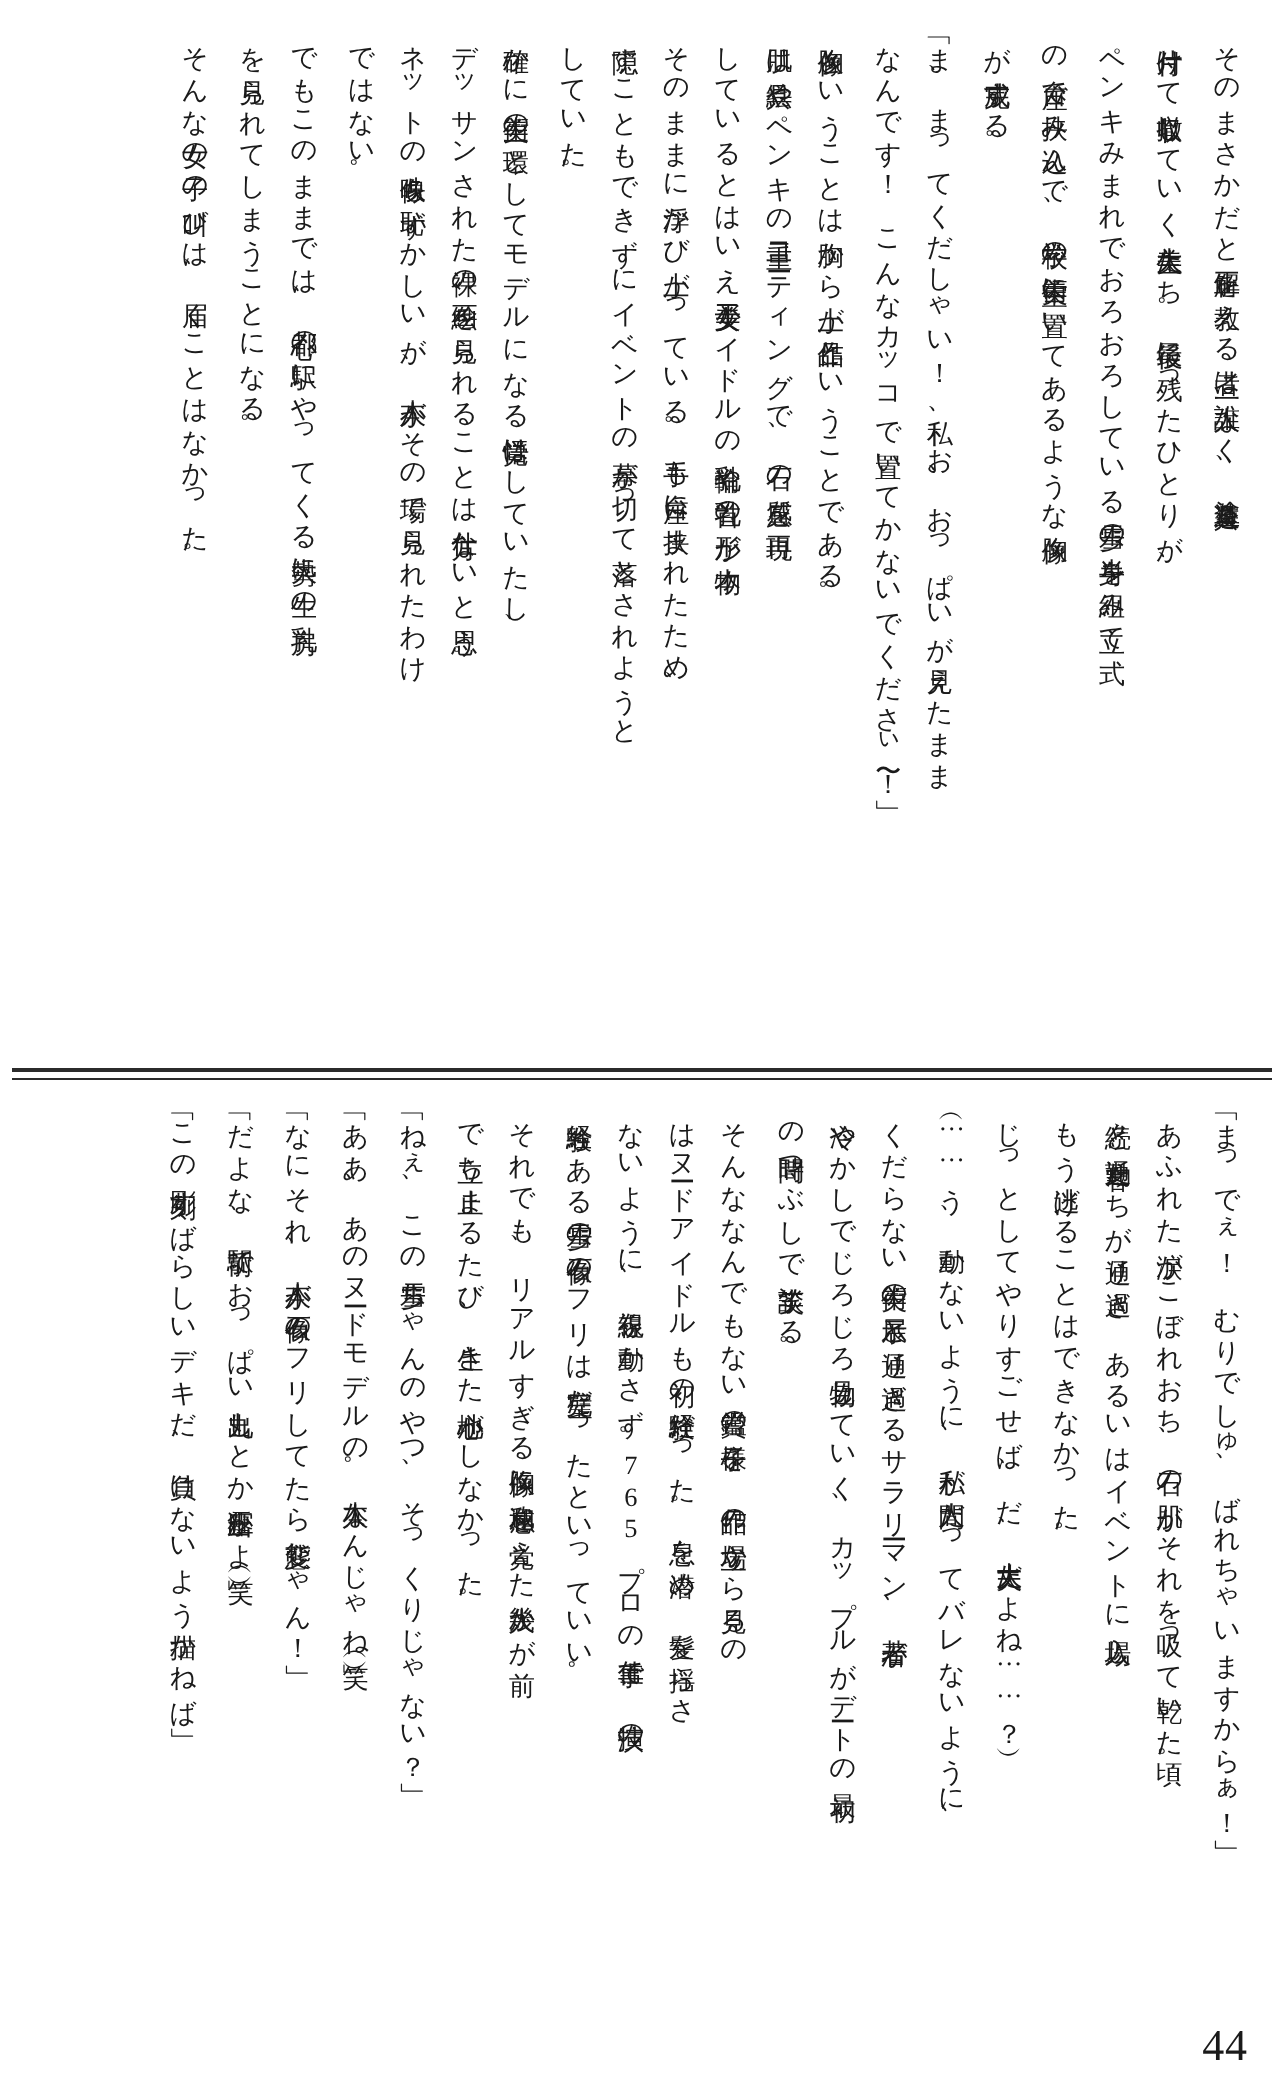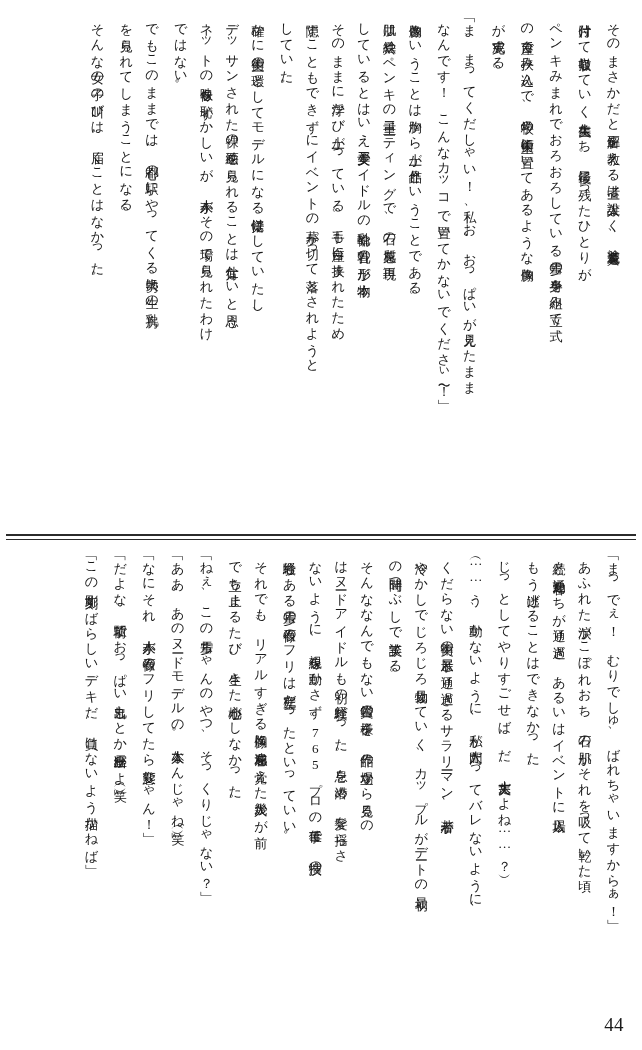--- a/index.html
+++ b/index.html
@@ -76,21 +76,21 @@
     left: 0;
     right: 0;
     top: 3px;
     border-top: 1px solid #2b2b2b;
   }
 
   .page-number {
     position: absolute;
     right: 18px;
     bottom: 14px;
-    font-size: 19px;
+    font-size: 22px;
     font-family: "Liberation Serif", "DejaVu Serif", serif;
     color: #1a1a1a;
     letter-spacing: 0.02em;
   }
 </style>
 </head>
 <body>
 
 <div class="page">
 

